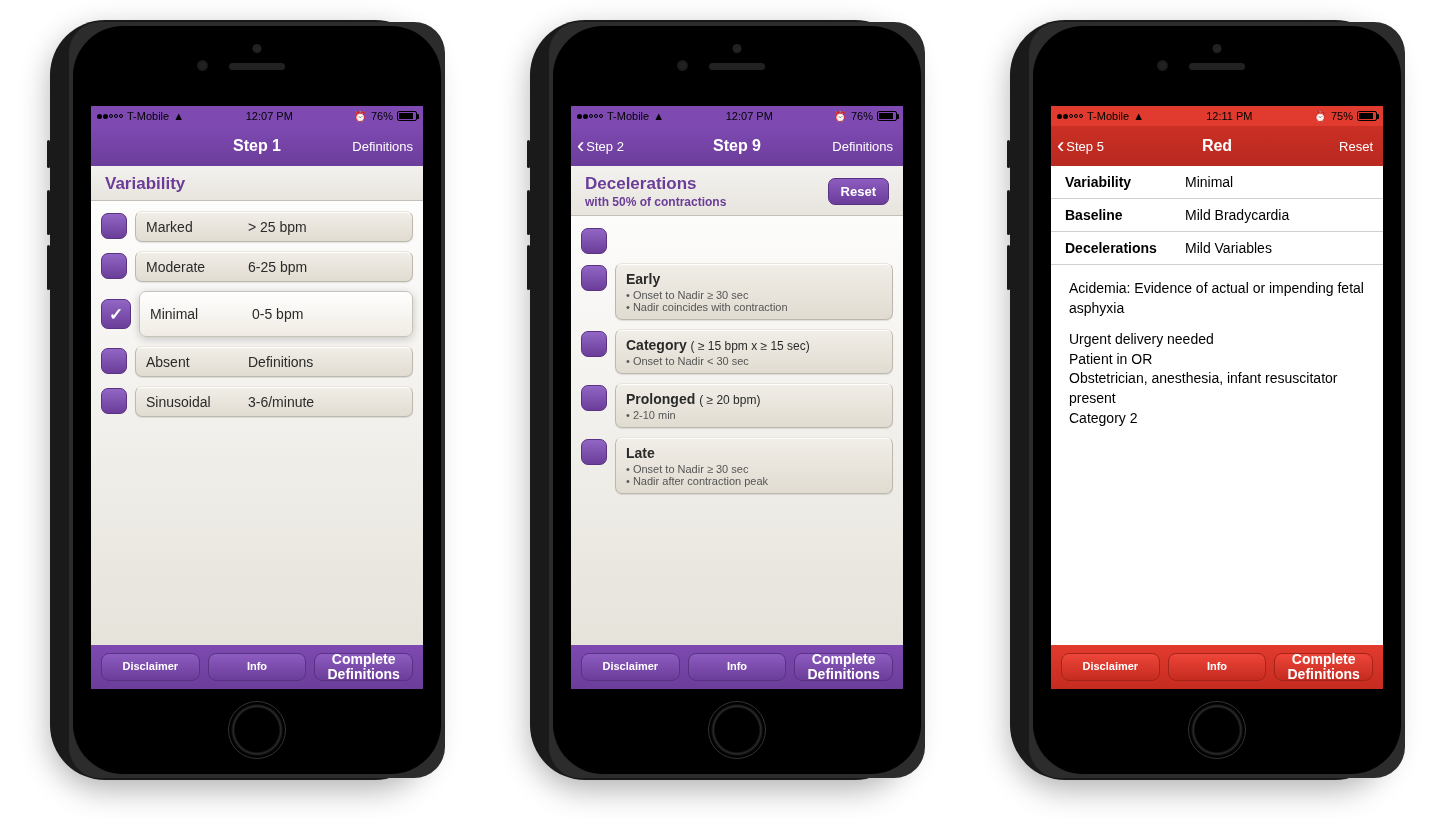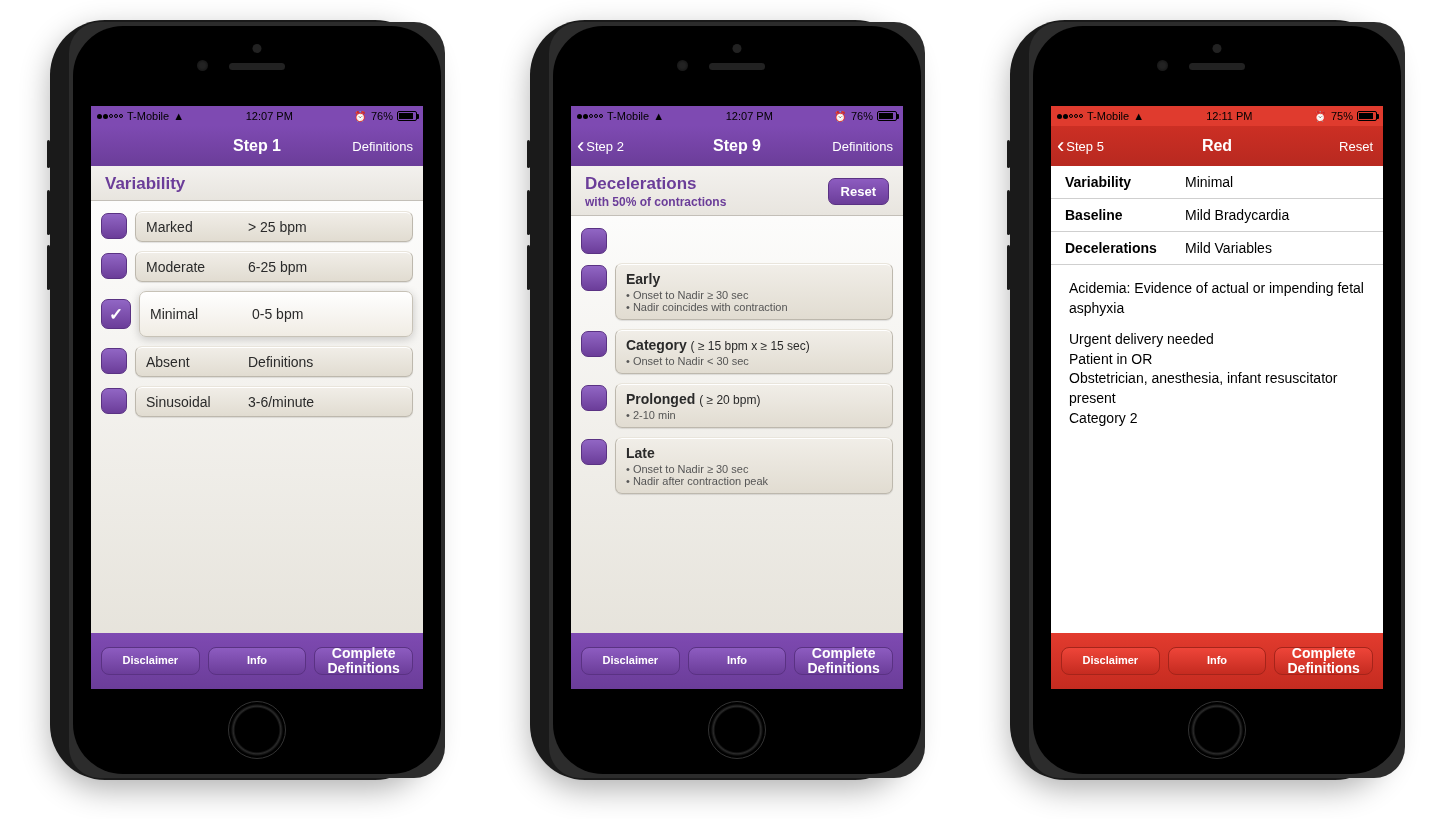--- a/index.html
+++ b/index.html
@@ -218,21 +218,21 @@
   }
   .opt-row.selected .chk {
     width:30px;height:30px;
     margin-top:0;
     align-self:center;
   }
 
   
   .toolbar {
     position:absolute; left:0; right:0; bottom:0;
-    height:56px;
+    height:44px;
     display:flex; align-items:center; justify-content:space-around;
     padding:0 6px;
   }
   .toolbar.purple { background: linear-gradient(#7e4ab2,#6b3d99); }
   .toolbar.red    { background: linear-gradient(#e23b2e,#c52b20); }
   .tb-btn {
     flex:1;
     margin:0 4px;
     height:28px;
     border-radius:8px;

